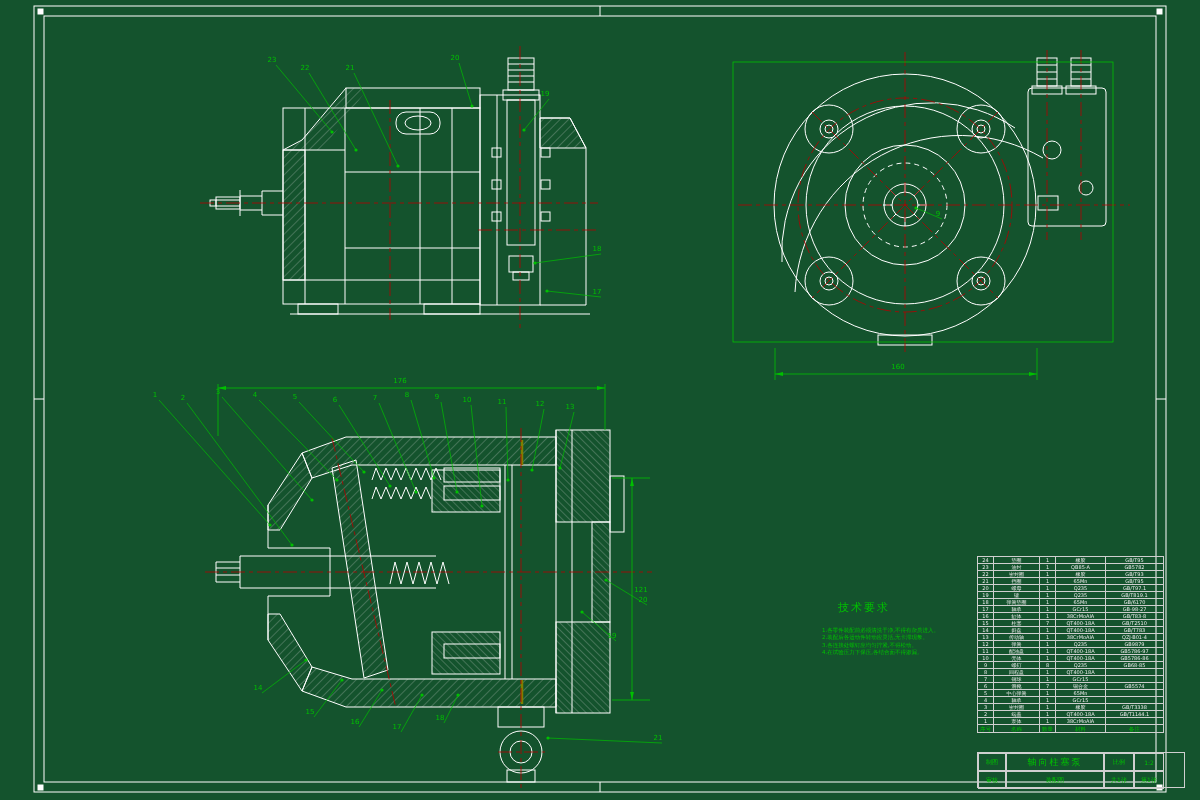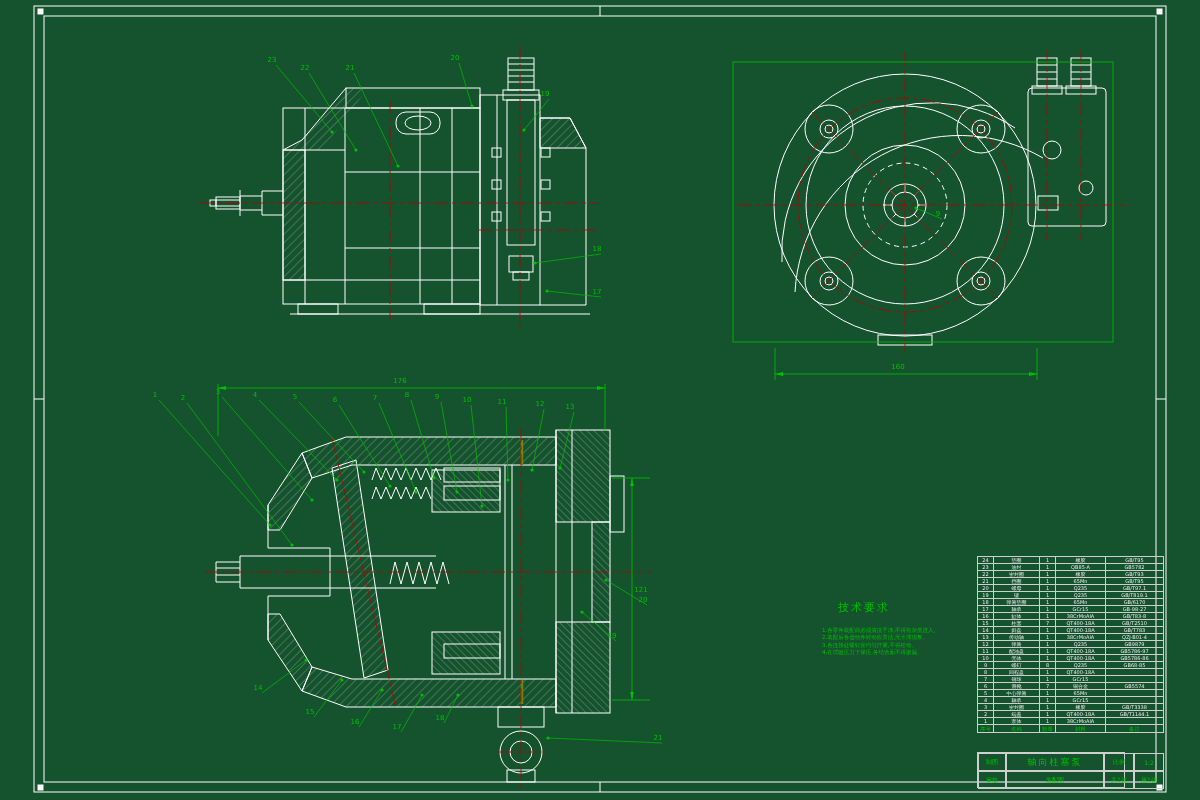--- a/index.html
+++ b/index.html
@@ -4,21 +4,21 @@
 <style>
 *{box-sizing:border-box}
 html,body{margin:0;padding:0;background:#000}
 #stage{position:relative;width:1200px;height:800px;background:#14532d;font-family:"DejaVu Sans",sans-serif;color:#fff;overflow:hidden}
 #cad{position:absolute;left:0;top:0}
 #notes{position:absolute;left:822px;top:604px;width:122px;color:#00c000;font-size:5.5px;line-height:7.2px}
 #notes .t{font-size:11px;margin:0 0 16px 16px;letter-spacing:2px}
 #parts-table{position:absolute;left:977px;top:556px;width:186px;border-collapse:collapse;table-layout:fixed;color:#e9e9e9;font-size:5px;line-height:6px}
 #parts-table td{border:0.5px solid #cfcfcf;height:6.8px;padding:0 1px;text-align:center;white-space:nowrap;overflow:hidden}
 #parts-table .hdr td{color:#00c000;height:8px;font-size:5.5px}
-#title-block{position:absolute;left:977px;top:752px;width:148px;height:36px;display:grid;grid-template-columns:28px 98px 30px 30px;grid-template-rows:18px 18px;border:0.5px solid #cfcfcf;color:#00c000;font-size:6px}
+#title-block{position:absolute;left:977px;top:752px;width:208px;height:36px;display:grid;grid-template-columns:28px 98px 30px 30px;grid-template-rows:18px 18px;border:0.5px solid #cfcfcf;color:#00c000;font-size:6px}
 #title-block .tb-cell{border:0.5px solid #cfcfcf;display:flex;align-items:center;justify-content:center;white-space:nowrap;overflow:hidden}
 #title-block .tb-name{font-size:9px;letter-spacing:2px}
 </style>
 </head>
 <body>
 
 <div id="stage">
 
 <svg id="cad" width="1200" height="800" viewBox="0 0 1200 800">
   <defs>

